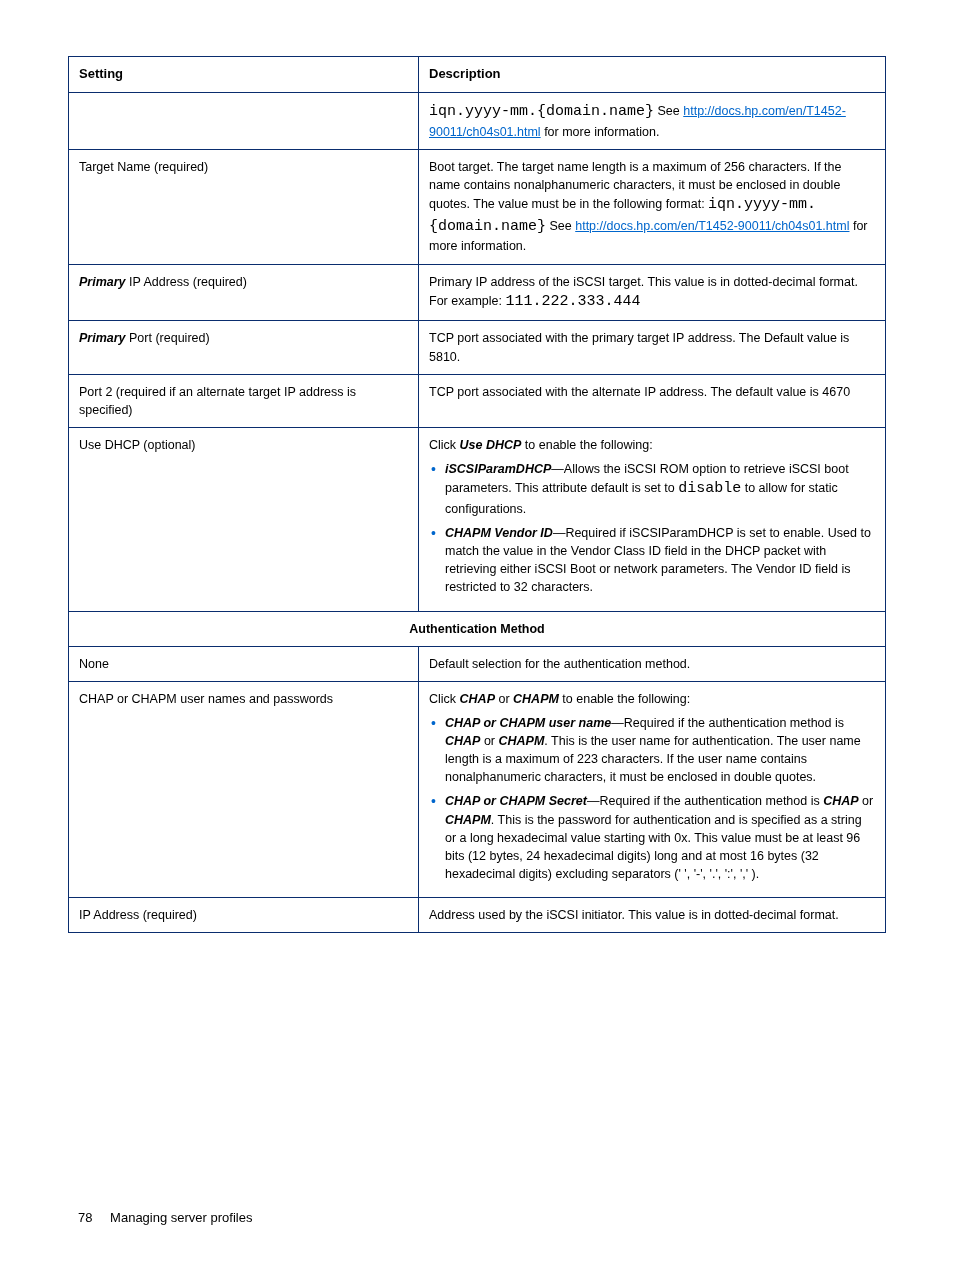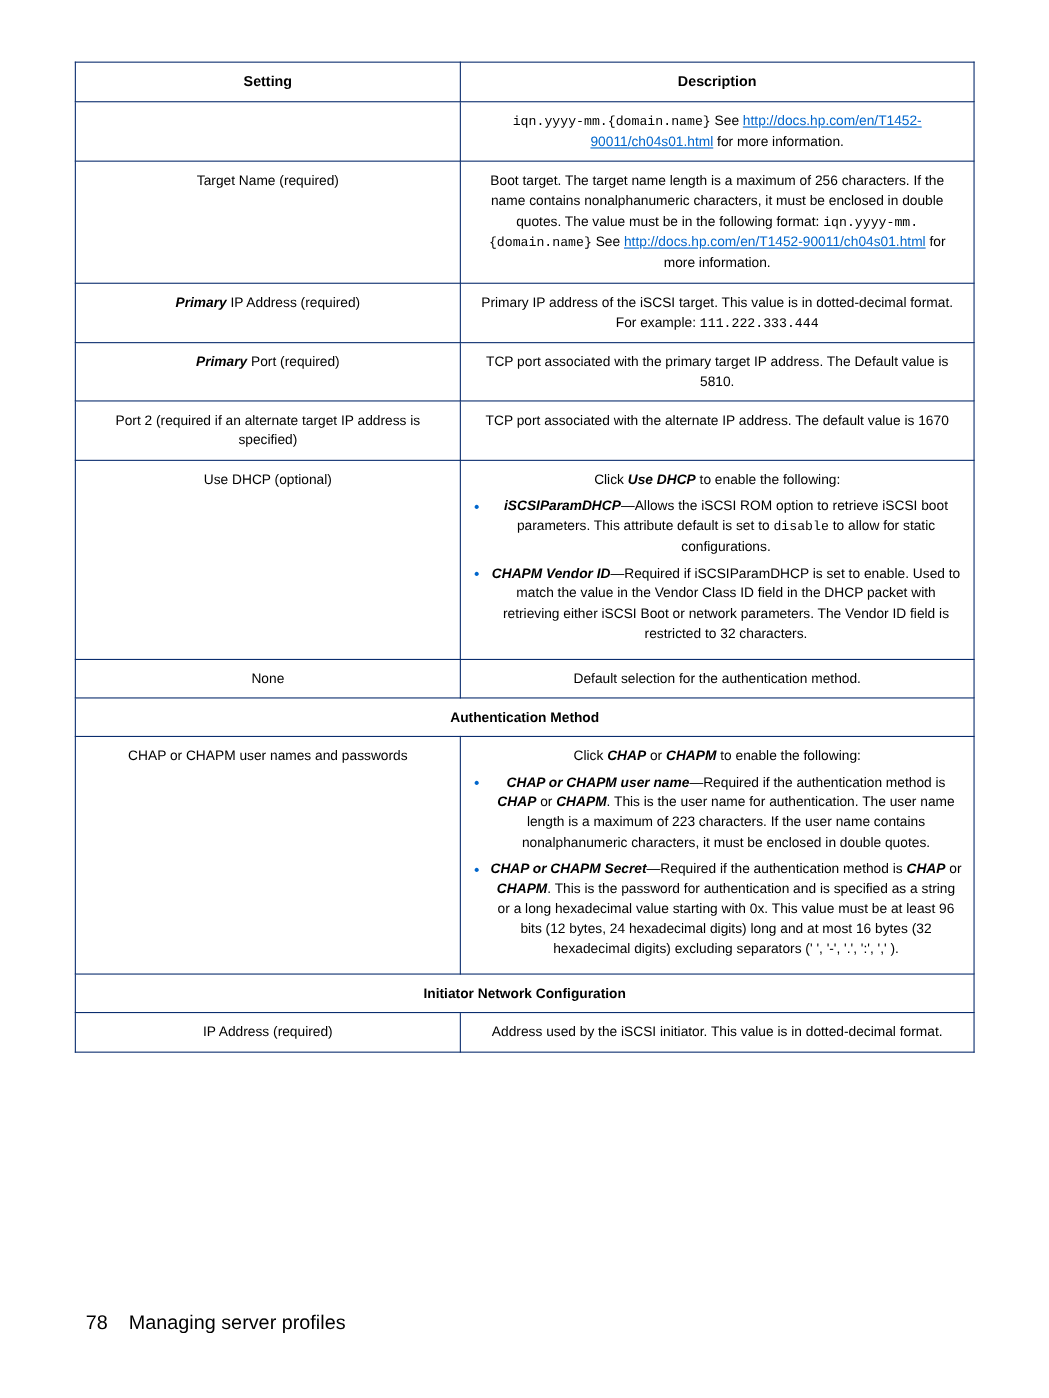--- a/index.html
+++ b/index.html
@@ -21,42 +21,42 @@
     padding: 56px 68px 40px 68px;
   }
   table.main {
     width: 100%;
     border-collapse: collapse;
     table-layout: fixed;
   }
   table.main th, table.main td {
     border: 1px solid #0a2d6e;
     vertical-align: top;
-    text-align: center;
+    text-align: left;
   }
   table.main th {
     background: #fff;
     font-weight: bold;
     font-size: 13px;
     padding: 8px 10px 8px 10px;
   }
   table.main td {
     padding: 8px 10px 8px 10px;
     font-size: 12.5px;
   }
   .col-setting { width: 350px; }
   .col-desc { width: auto; }
   .section-header {
     font-weight: bold;
     text-align: center !important;
     padding: 6px 0 6px 0;
   }
   .mono {
     font-family: "Courier New", Courier, monospace;
-    font-size: 12px;
+    font-size: 15px;
   }
   a.link {
     color: #0066cc;
     text-decoration: underline;
   }
   ul.bullets {
     list-style: none;
     padding-left: 0;
     margin-top: 6px;
   }
@@ -69,23 +69,23 @@
     content: "•";
     position: absolute;
     left: 2px;
     top: 0;
     color: #0066cc;
     font-size: 14px;
     line-height: 1.3;
   }
   .footer {
     position: absolute;
-    bottom: 56px;
+    bottom: 43px;
     left: 78px;
-    font-size: 18px;
+    font-size: 13px;
   }
   .footer .pnum {
     margin-right: 14px;
   }
   b { font-weight: bold; font-style: italic; }
 </style>
 </head>
 <body>
 
 <div class="page">
@@ -112,51 +112,48 @@
       <tr>
         <td><b>Primary</b> IP Address (required)</td>
         <td>Primary IP address of the iSCSI target. This value is in dotted-decimal format. For example: <span class="mono">111.222.333.444</span></td>
       </tr>
       <tr>
         <td><b>Primary</b> Port (required)</td>
         <td>TCP port associated with the primary target IP address. The Default value is 5810.</td>
       </tr>
       <tr>
         <td>Port 2 (required if an alternate target IP address is specified)</td>
-        <td>TCP port associated with the alternate IP address. The default value is 1670</td>
+        <td>TCP port associated with the alternate IP address. The default value is 4670</td>
       </tr>
       <tr>
         <td>Use DHCP (optional)</td>
         <td>
           <div>Click <b>Use DHCP</b> to enable the following:</div>
           <ul class="bullets">
             <li><b>iSCSIParamDHCP</b>—Allows the iSCSI ROM option to retrieve iSCSI boot parameters. This attribute default is set to <span class="mono">disable</span> to allow for static configurations.</li>
             <li><b>CHAPM Vendor ID</b>—Required if iSCSIParamDHCP is set to enable. Used to match the value in the Vendor Class ID field in the DHCP packet with retrieving either iSCSI Boot or network parameters. The Vendor ID field is restricted to 32 characters.</li>
           </ul>
         </td>
       </tr>
       <tr>
+        <td colspan="2" class="section-header">Authentication Method</td>
+      </tr>
+      <tr>
         <td>None</td>
         <td>Default selection for the authentication method.</td>
-      </tr>
-      <tr>
-        <td colspan="2" class="section-header">Authentication Method</td>
       </tr>
       <tr>
         <td>CHAP or CHAPM user names and passwords</td>
         <td>
           <div>Click <b>CHAP</b> or <b>CHAPM</b> to enable the following:</div>
           <ul class="bullets">
             <li><b>CHAP or CHAPM user name</b>—Required if the authentication method is <b>CHAP</b> or <b>CHAPM</b>. This is the user name for authentication. The user name length is a maximum of 223 characters. If the user name contains nonalphanumeric characters, it must be enclosed in double quotes.</li>
             <li><b>CHAP or CHAPM Secret</b>—Required if the authentication method is <b>CHAP</b> or <b>CHAPM</b>. This is the password for authentication and is specified as a string or a long hexadecimal value starting with 0x. This value must be at least 96 bits (12 bytes, 24 hexadecimal digits) long and at most 16 bytes (32 hexadecimal digits) excluding separators (' ', '-', '.', ':', ',' ).</li>
           </ul>
         </td>
-      </tr>
-      <tr>
-        <td colspan="2" class="section-header">Initiator Network Configuration</td>
       </tr>
       <tr>
         <td>IP Address (required)</td>
         <td>Address used by the iSCSI initiator. This value is in dotted-decimal format.</td>
       </tr>
     </tbody>
   </table>
 </div>
 
 <div class="footer">

